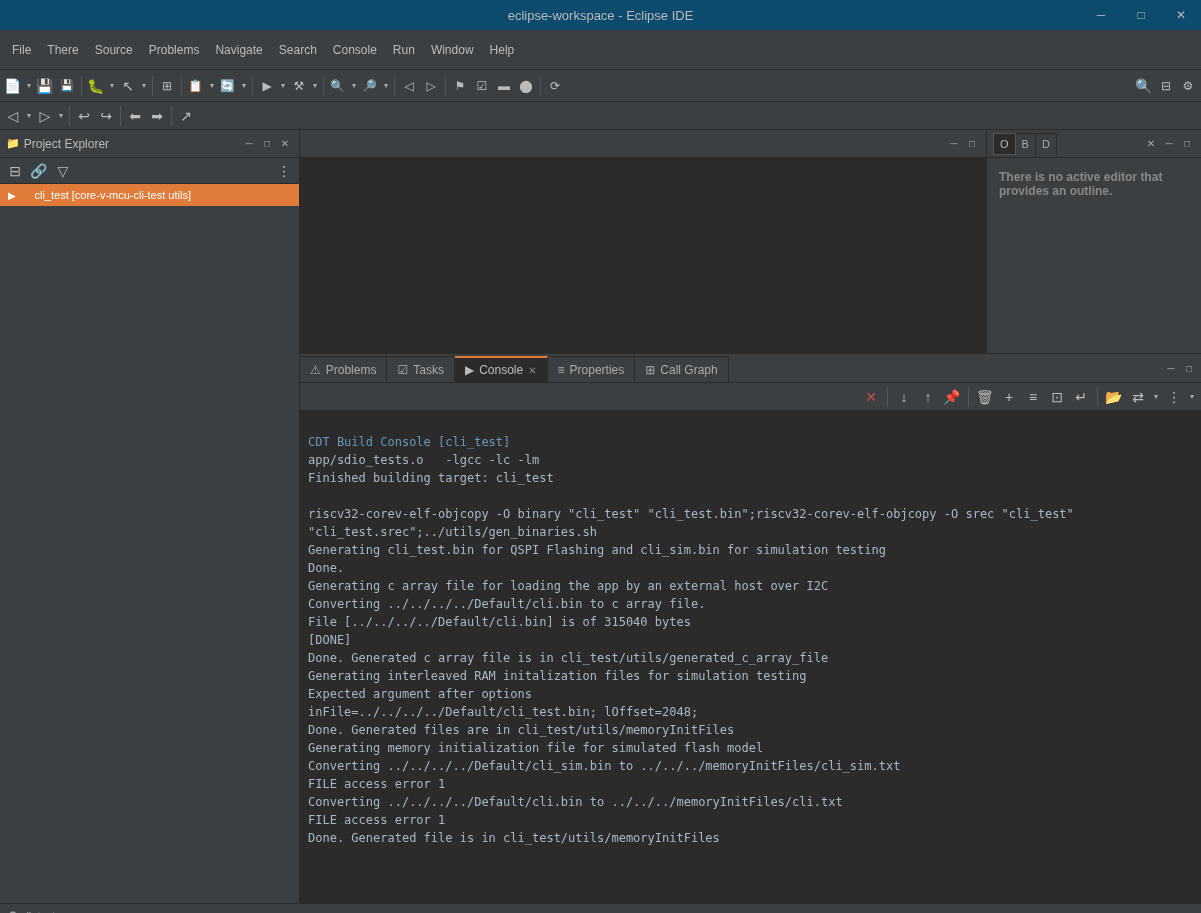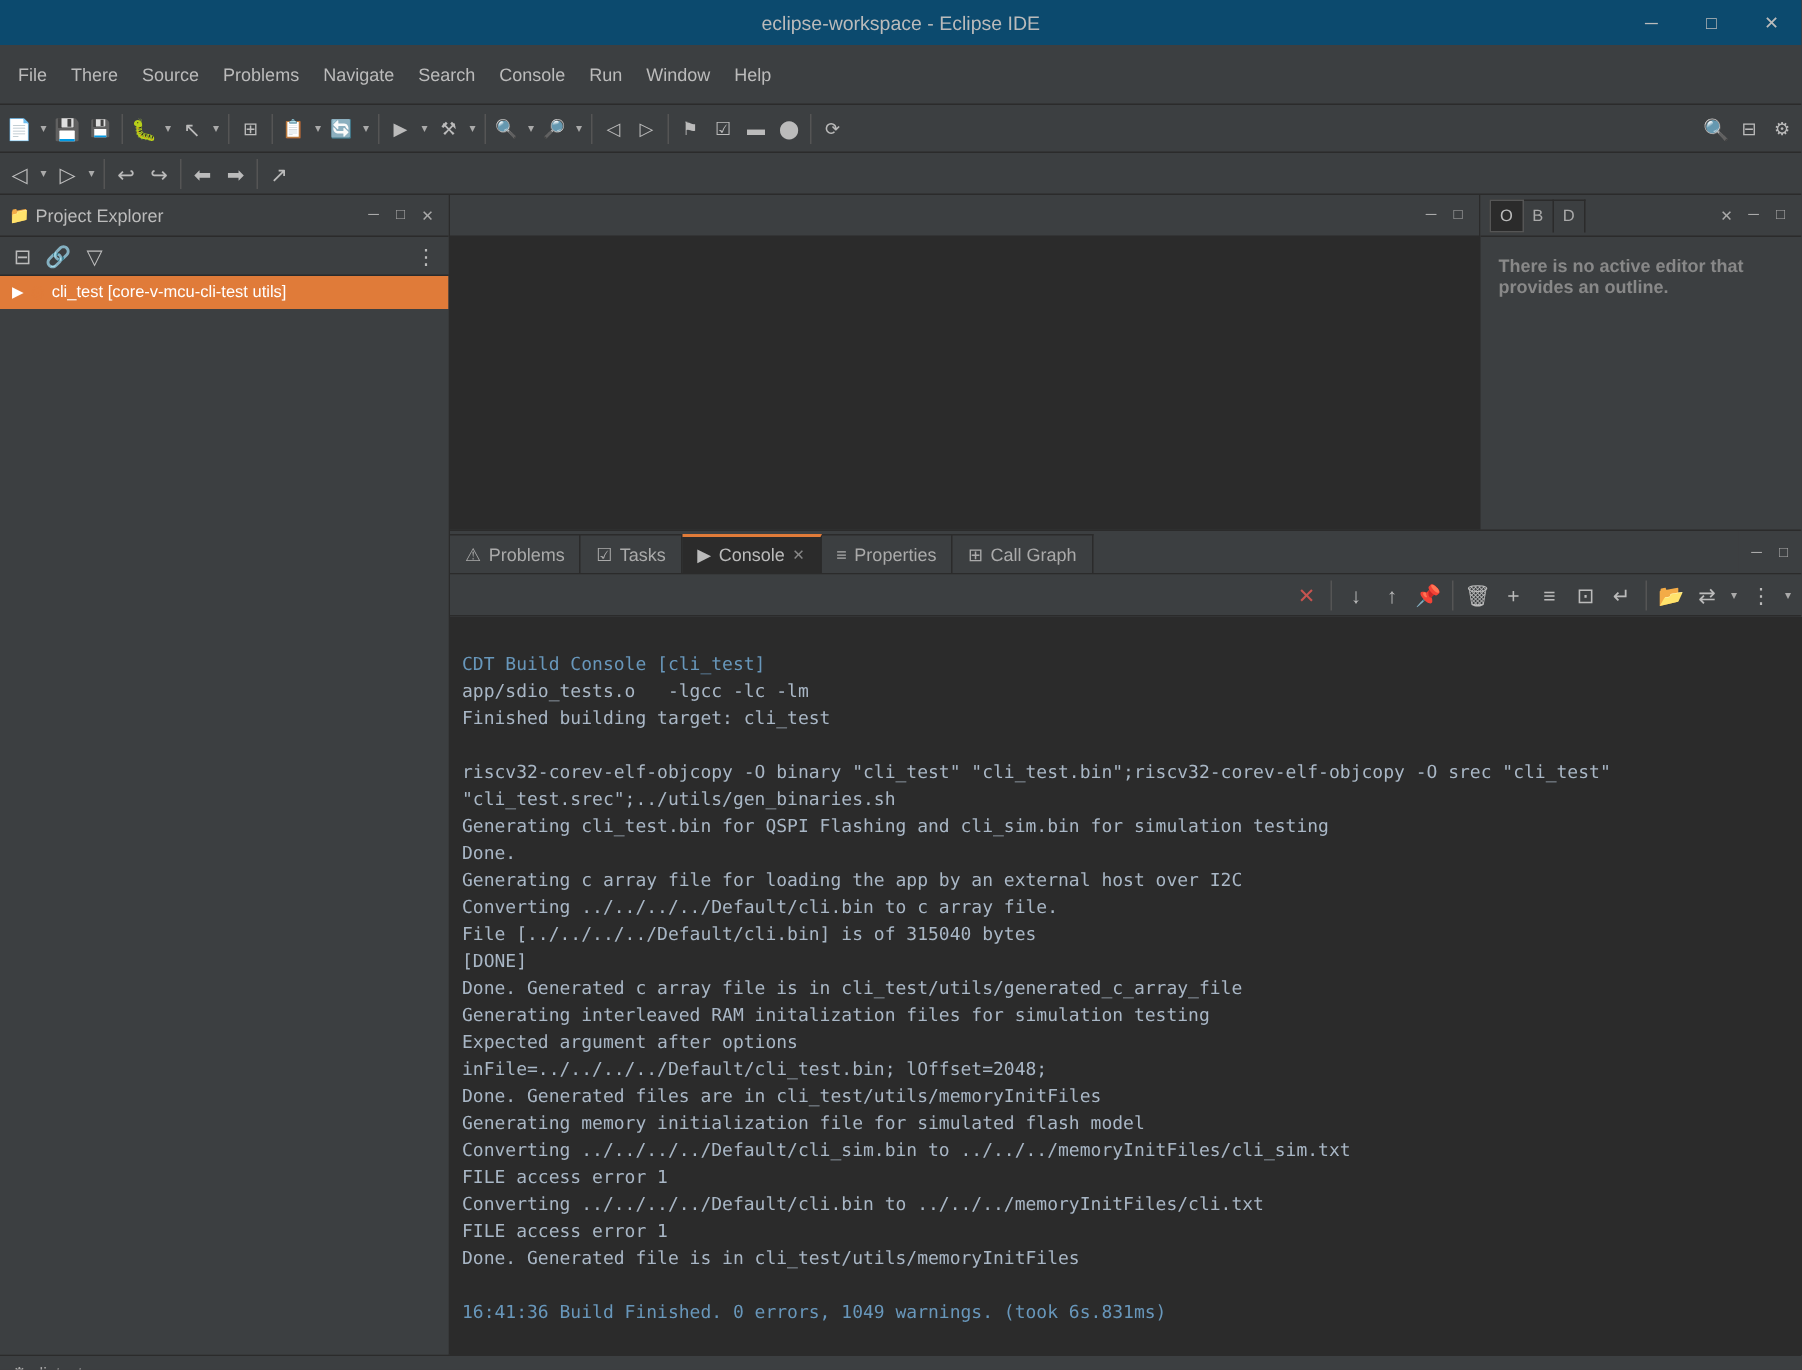--- a/index.html
+++ b/index.html
@@ -589,21 +589,21 @@
 Expected argument after options
 inFile=../../../../Default/cli_test.bin; lOffset=2048;
 Done. Generated files are in cli_test/utils/memoryInitFiles
 Generating memory initialization file for simulated flash model
 Converting ../../../../Default/cli_sim.bin to ../../../memoryInitFiles/cli_sim.txt
 FILE access error 1
 Converting ../../../../Default/cli.bin to ../../../memoryInitFiles/cli.txt
 FILE access error 1
 Done. Generated file is in cli_test/utils/memoryInitFiles
 </span>
-<span class="console-timestamp">16:41:36 Build Finished. 0 errors, 1049 warnings. (took 6s.831ms)</span></pre>
+</pre>
       </div>
     </div>
 
   </div>
 </div>
 
 <div id="status-bar">
   <div class="status-item">
     <span>⚙</span>
     <span>cli_test</span>

